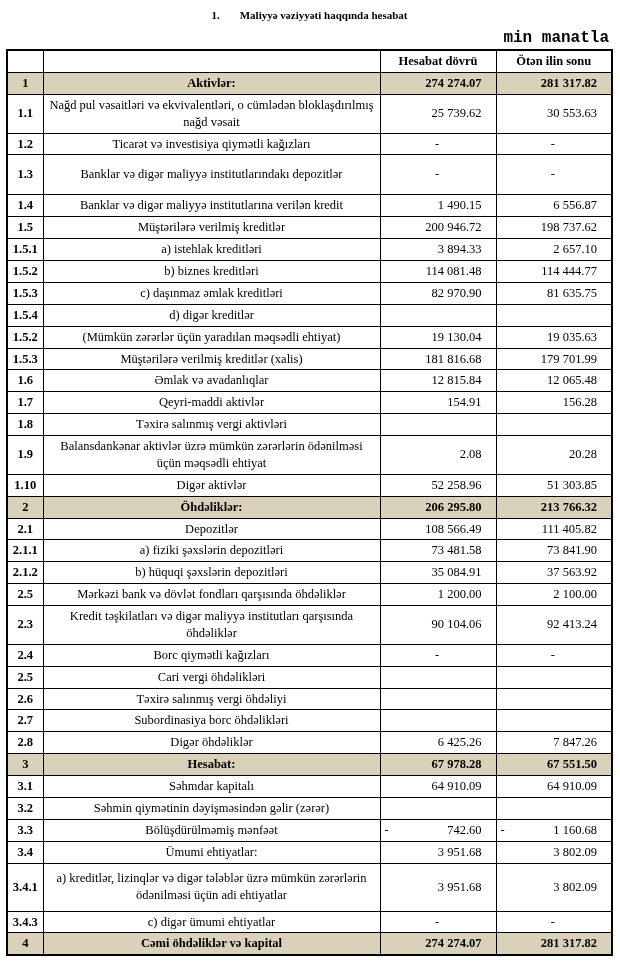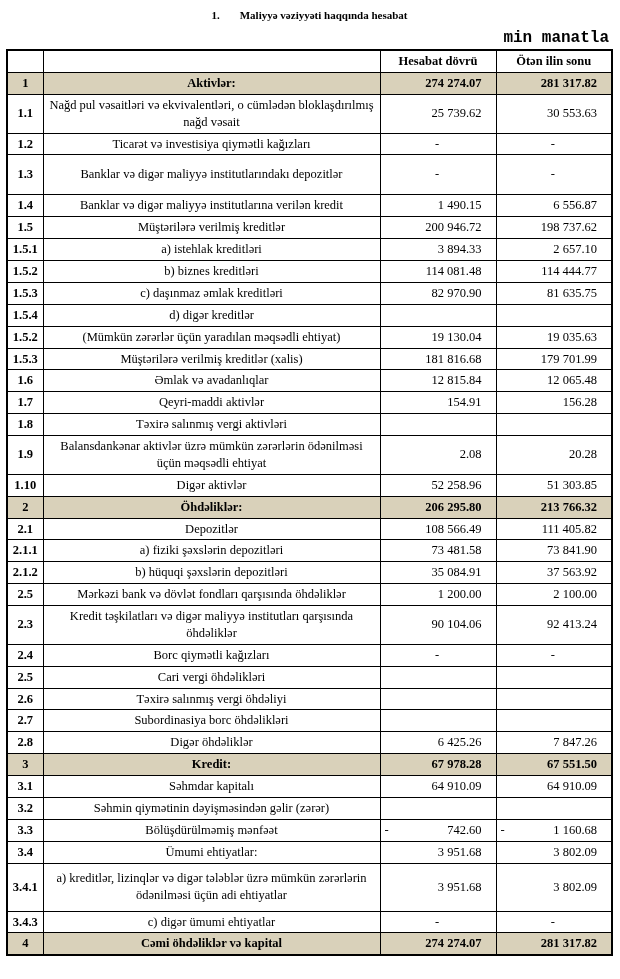--- a/index.html
+++ b/index.html
@@ -251,21 +251,21 @@
           <td class="col-val"></td>
         </tr>
         <tr>
           <td class="col-num">2.8</td>
           <td class="col-label">Digər öhdəliklər</td>
           <td class="col-val">6 425.26</td>
           <td class="col-val">7 847.26</td>
         </tr>
         <tr class="section">
           <td class="col-num">3</td>
-          <td class="col-label">Kredit:</td>
+          <td class="col-label">Hesabat:</td>
           <td class="col-val">67 978.28</td>
           <td class="col-val">67 551.50</td>
         </tr>
         <tr>
           <td class="col-num">3.1</td>
           <td class="col-label">Səhmdar kapitalı</td>
           <td class="col-val">64 910.09</td>
           <td class="col-val">64 910.09</td>
         </tr>
         <tr>

